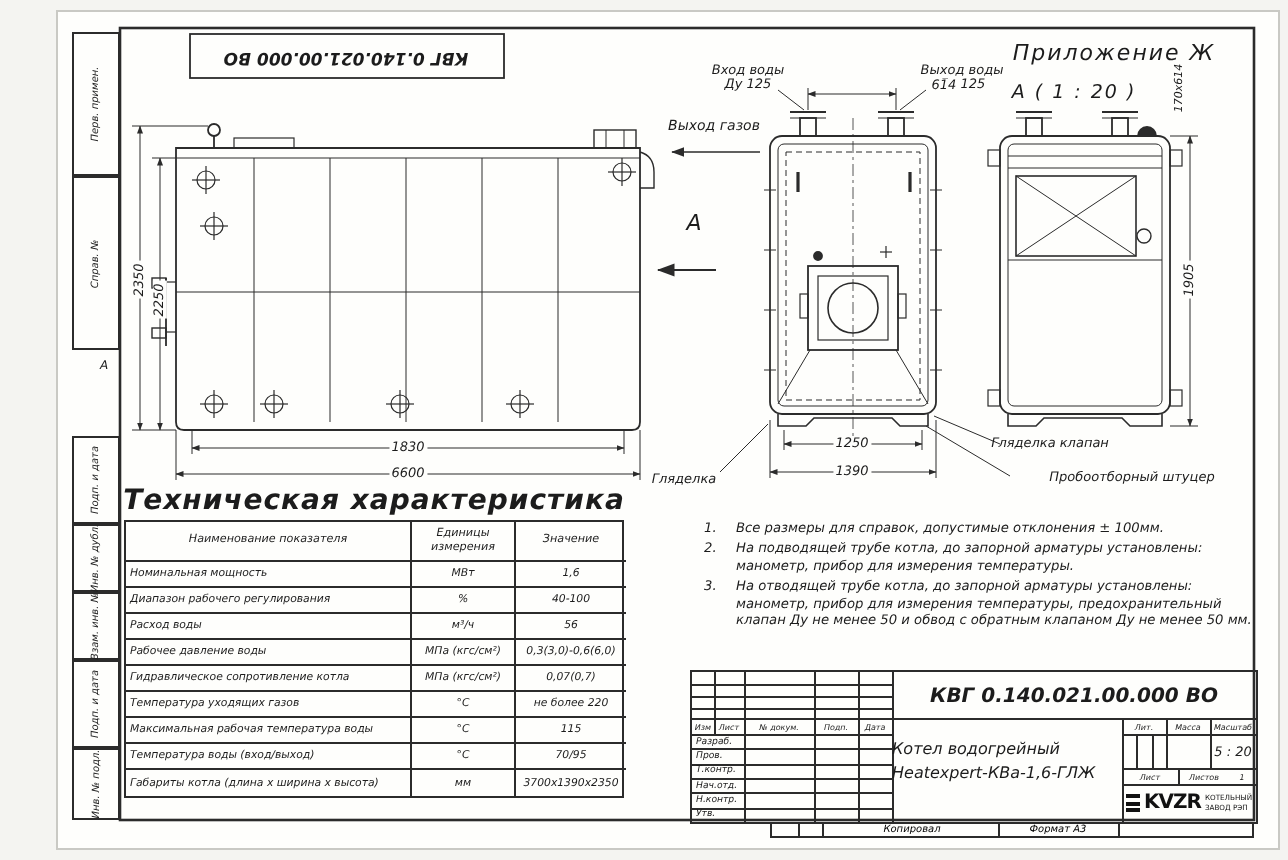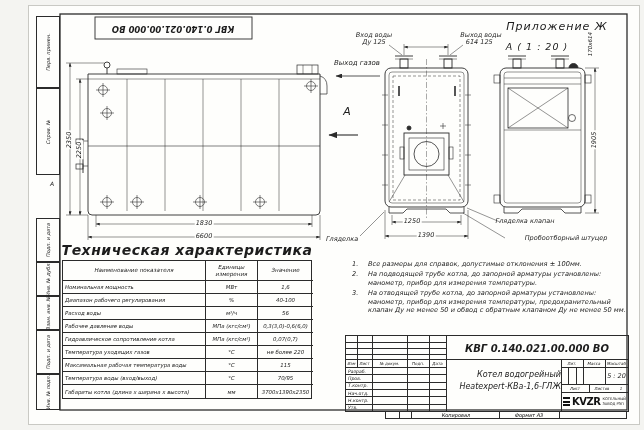--- a/index.html
+++ b/index.html
@@ -267,21 +267,21 @@
     </div>
   <span class="t call" style="left:342px;top:240px;">Гляделка</span>
   <span class="t call" style="left:525px;top:222px;">Гляделка клапан</span>
   <span class="t call" style="left:566px;top:239px;">Пробоотборный штуцер</span>
 
   <span class="t dim rot" style="left:70px;top:140px;">2350</span>
   <span class="t dim rot" style="left:80px;top:150px;">2250</span>
   <span class="t dim" style="left:204px;top:224px;">1830</span>
   <span class="t dim" style="left:204px;top:237px;">6600</span>
   <span class="t dim" style="left:426px;top:43px;margin-left:46px;">614</span>
-  <span class="t dim" style="left:412px;top:222px;">1250</span>
+  <span class="t dim" style="left:426px;top:222px;">1250</span>
   <span class="t dim" style="left:426px;top:236px;">1390</span>
   <span class="t dim rot" style="left:595px;top:140px;">1905</span>
   <span class="t rot" style="left:590px;top:44px;font-size:5.5px;background:#fefefc;">170х614</span>
 
   <span class="t" style="left:187px;top:251px;font-size:14px;font-weight:bold;letter-spacing:0.5px;">Техническая характеристика</span>
   <div id="spec">
     <div class="hrow">
       <div>Наименование показателя</div>
       <div style="white-space:normal;">Единицы измерения</div>
       <div>Значение</div>
@@ -377,21 +377,21 @@
     <span class="cell" style="left:2px;top:39.8px;">Пров.</span>
     <span class="cell" style="left:2px;top:47.2px;">Т.контр.</span>
     <span class="cell" style="left:2px;top:54.5px;">Нач.отд.</span>
     <span class="cell" style="left:2px;top:61.8px;">Н.контр.</span>
     <span class="cell" style="left:2px;top:69.2px;">Утв.</span>
 
     <div class="hl" style="left:100px;top:23px;width:182px;"></div>
     <span class="cell" style="left:100px;top:7px;width:182px;text-align:center;font-size:10px;font-weight:bold;">КВГ 0.140.021.00.000 ВО</span>
 
     <div class="vl" style="left:215px;top:23px;height:52px;"></div>
-    <div class="cell" style="left:100px;top:33px;width:115px;text-align:right;font-size:8px;line-height:1.5;">
+    <div class="cell" style="left:100px;top:33px;width:115px;text-align:left;font-size:8px;line-height:1.5;">
       <div>Котел водогрейный</div>
       <div>Heatexpert-КВа-1,6-ГЛЖ</div>
     </div>
 
     <div class="hl" style="left:215px;top:31px;width:67px;"></div>
     <div class="vl" style="left:237px;top:23px;height:25px;"></div>
     <div class="vl" style="left:259px;top:23px;height:25px;"></div>
     <span class="cell" style="left:215px;top:25px;width:22px;text-align:center;font-size:4px;">Лит.</span>
     <span class="cell" style="left:237px;top:25px;width:22px;text-align:center;font-size:4px;">Масса</span>
     <span class="cell" style="left:259px;top:25px;width:23px;text-align:center;font-size:4px;">Масштаб</span>

